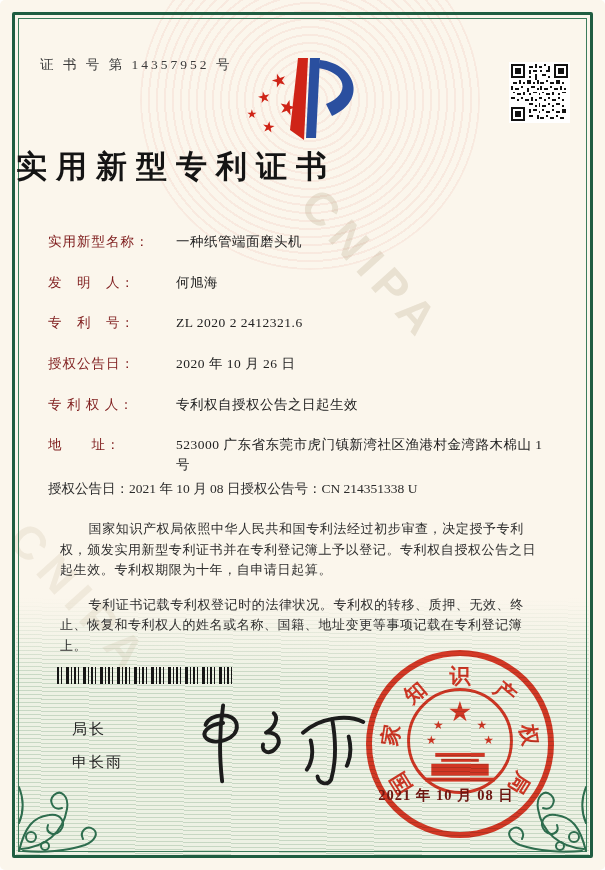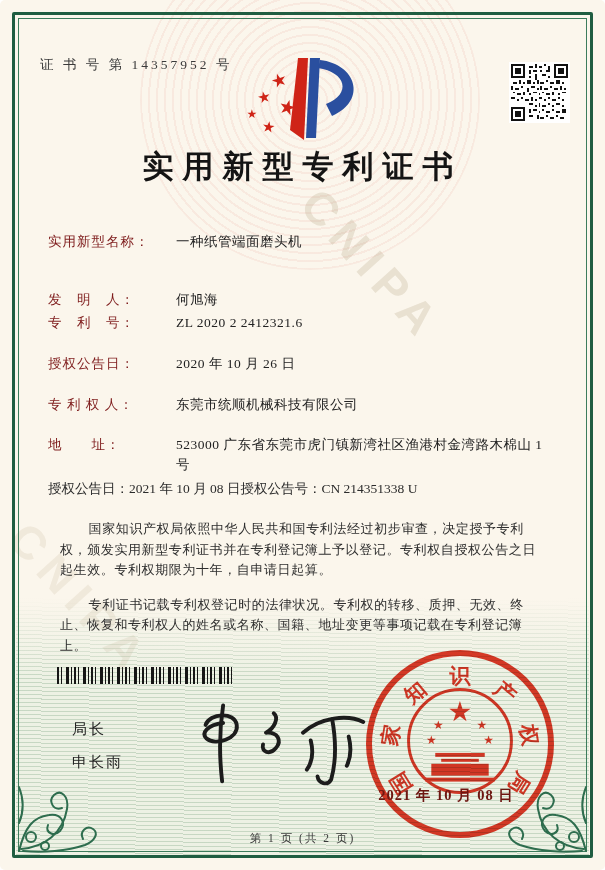--- a/index.html
+++ b/index.html
@@ -28,27 +28,27 @@
   .watermark{
     position:absolute;z-index:1;font-family:"Liberation Sans","DejaVu Sans",sans-serif;
     font-weight:bold;font-size:46px;letter-spacing:9px;color:rgba(168,148,112,.22);
     transform:rotate(48deg);transform-origin:left top;user-select:none;
   }
   .wm2{color:rgba(168,148,112,.13);}
   .cert-no{position:absolute;left:40px;top:56px;z-index:3;font-size:13.5px;letter-spacing:3px;color:#3a3a3a;}
   .logo{position:absolute;left:228px;top:50px;z-index:3;}
   .qr{position:absolute;left:509px;top:62px;width:57px;height:57px;z-index:3;background:#fff;padding:2px;}
   .title{
-    position:absolute;left:0;right:0;top:146px;z-index:3;text-align:center;
-    font-size:31px;font-weight:bold;letter-spacing:9px;color:#141414;
+    position:absolute;left:0;right:0;top:146px;z-index:3;text-align:left;
+    font-size:31px;font-weight:bold;letter-spacing:9px;color:#141414;padding-left:16px;
   }
   .row{position:absolute;left:48px;z-index:3;font-size:13.5px;line-height:20px;}
   .row .lbl{display:inline-block;width:128px;vertical-align:top;letter-spacing:1px;color:#7f1d1d;}
   .row .val{display:inline-block;max-width:372px;vertical-align:top;letter-spacing:.5px;color:#222;}
-  .r1{top:232px}.r2{top:290px}.r3{top:313px}.r4{top:354px}.r5{top:395px}.r6{top:435px}
+  .r1{top:232px}.r2{top:273px}.r3{top:313px}.r4{top:354px}.r5{top:395px}.r6{top:435px}
   .grant{position:absolute;left:48px;top:480px;z-index:3;font-size:13.5px;}
   .grant .g-right{}
   .paras{position:absolute;left:46px;top:505px;width:516px;z-index:3;}
   .paras p{margin:14px;font-size:13px;line-height:20.5px;text-indent:2.2em;letter-spacing:.6px;color:#2e2e2e;}
   .barcode{
     position:absolute;left:57px;top:667px;width:176px;height:17px;z-index:3;
     background:repeating-linear-gradient(90deg,
       #161616 0 2px, transparent 2px 4px,
       #161616 4px 5px, transparent 5px 9px,
       #161616 9px 12px, transparent 12px 14px,
@@ -152,21 +152,21 @@
   <div class="row r2">
     <span class="lbl">发　明　人：</span><span class="val">何旭海</span>
   </div>
   <div class="row r3">
     <span class="lbl">专　利　号：</span><span class="val">ZL 2020 2 2412321.6</span>
   </div>
   <div class="row r4">
     <span class="lbl">授权公告日：</span><span class="val">2020 年 10 月 26 日</span>
   </div>
   <div class="row r5">
-    <span class="lbl">专 利 权 人：</span><span class="val">东莞市统顺机械科技有限公司</span>
+    <span class="lbl">专 利 权 人：</span><span class="val">专利权自授权公告之日起生效</span>
   </div>
   <div class="row r6">
     <span class="lbl">地　　址：</span><span class="val">523000 广东省东莞市虎门镇新湾社区渔港村金湾路木棉山 1 号</span>
   </div>
 
   <div class="grant">
     <span>授权公告日：</span><span>2021 年 10 月 08 日</span><span class="g-right"><span>授权公告号：</span><span>CN 214351338 U</span></span>
   </div>
 
   <div class="paras">
@@ -212,15 +212,14 @@
       <g fill="#e0301e">
         <rect x="70" y="104" width="50" height="4"></rect>
         <rect x="76" y="110" width="38" height="3"></rect>
         <rect x="66" y="115" width="58" height="12"></rect>
         <rect x="60" y="129" width="70" height="4"></rect>
       </g>
     </svg>
   </div>
   <div class="seal-date">2021 年 10 月 08 日</div>
 
-  <div class="footer">第 1 页 (共 2 页)</div>
 
 </div>
 
 </body></html>

